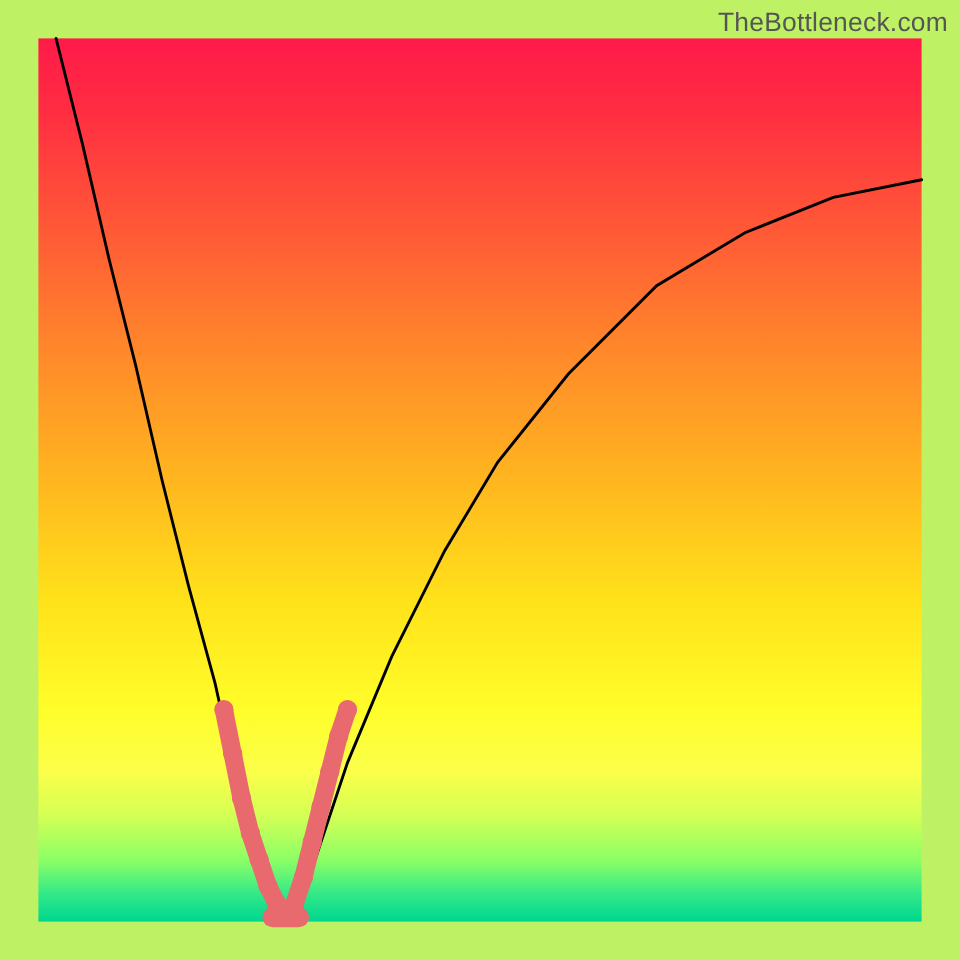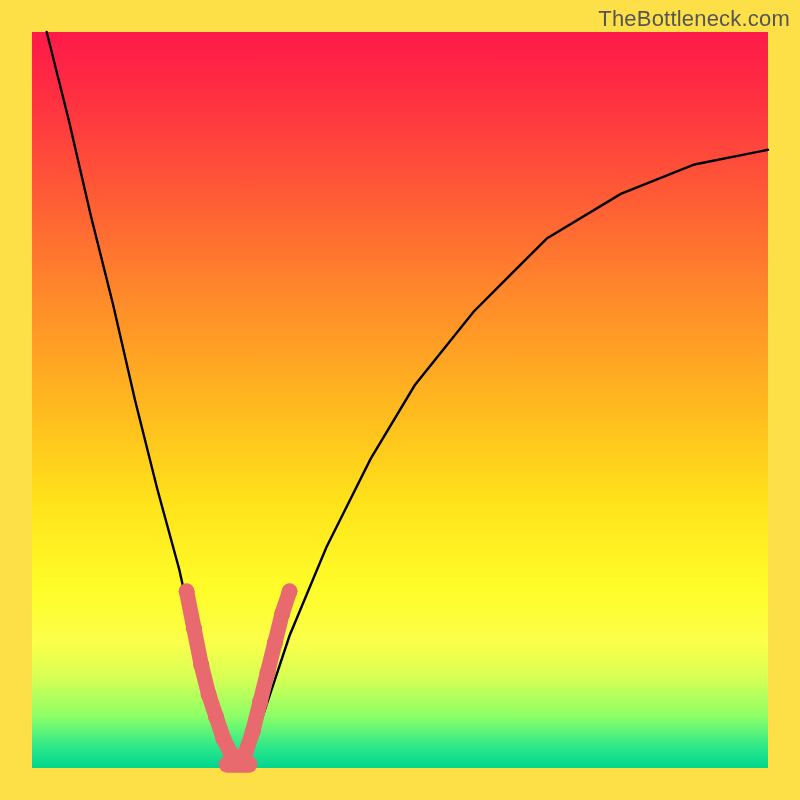--- a/index.html
+++ b/index.html
@@ -8,21 +8,21 @@
     width: 800px;
     height: 800px;
     overflow: hidden;
     background: #000;
     font-family: Arial, Helvetica, sans-serif;
   }
   .frame {
     position: absolute;
     left: 0; top: 0;
     width: 800px; height: 800px;
-    background: #fde047;
+    background: #bef264;
   }
   .plot-area {
     position: absolute;
     left: 32px;
     top: 32px;
     width: 736px;
     height: 736px;
     
     background: linear-gradient(
       to bottom,

